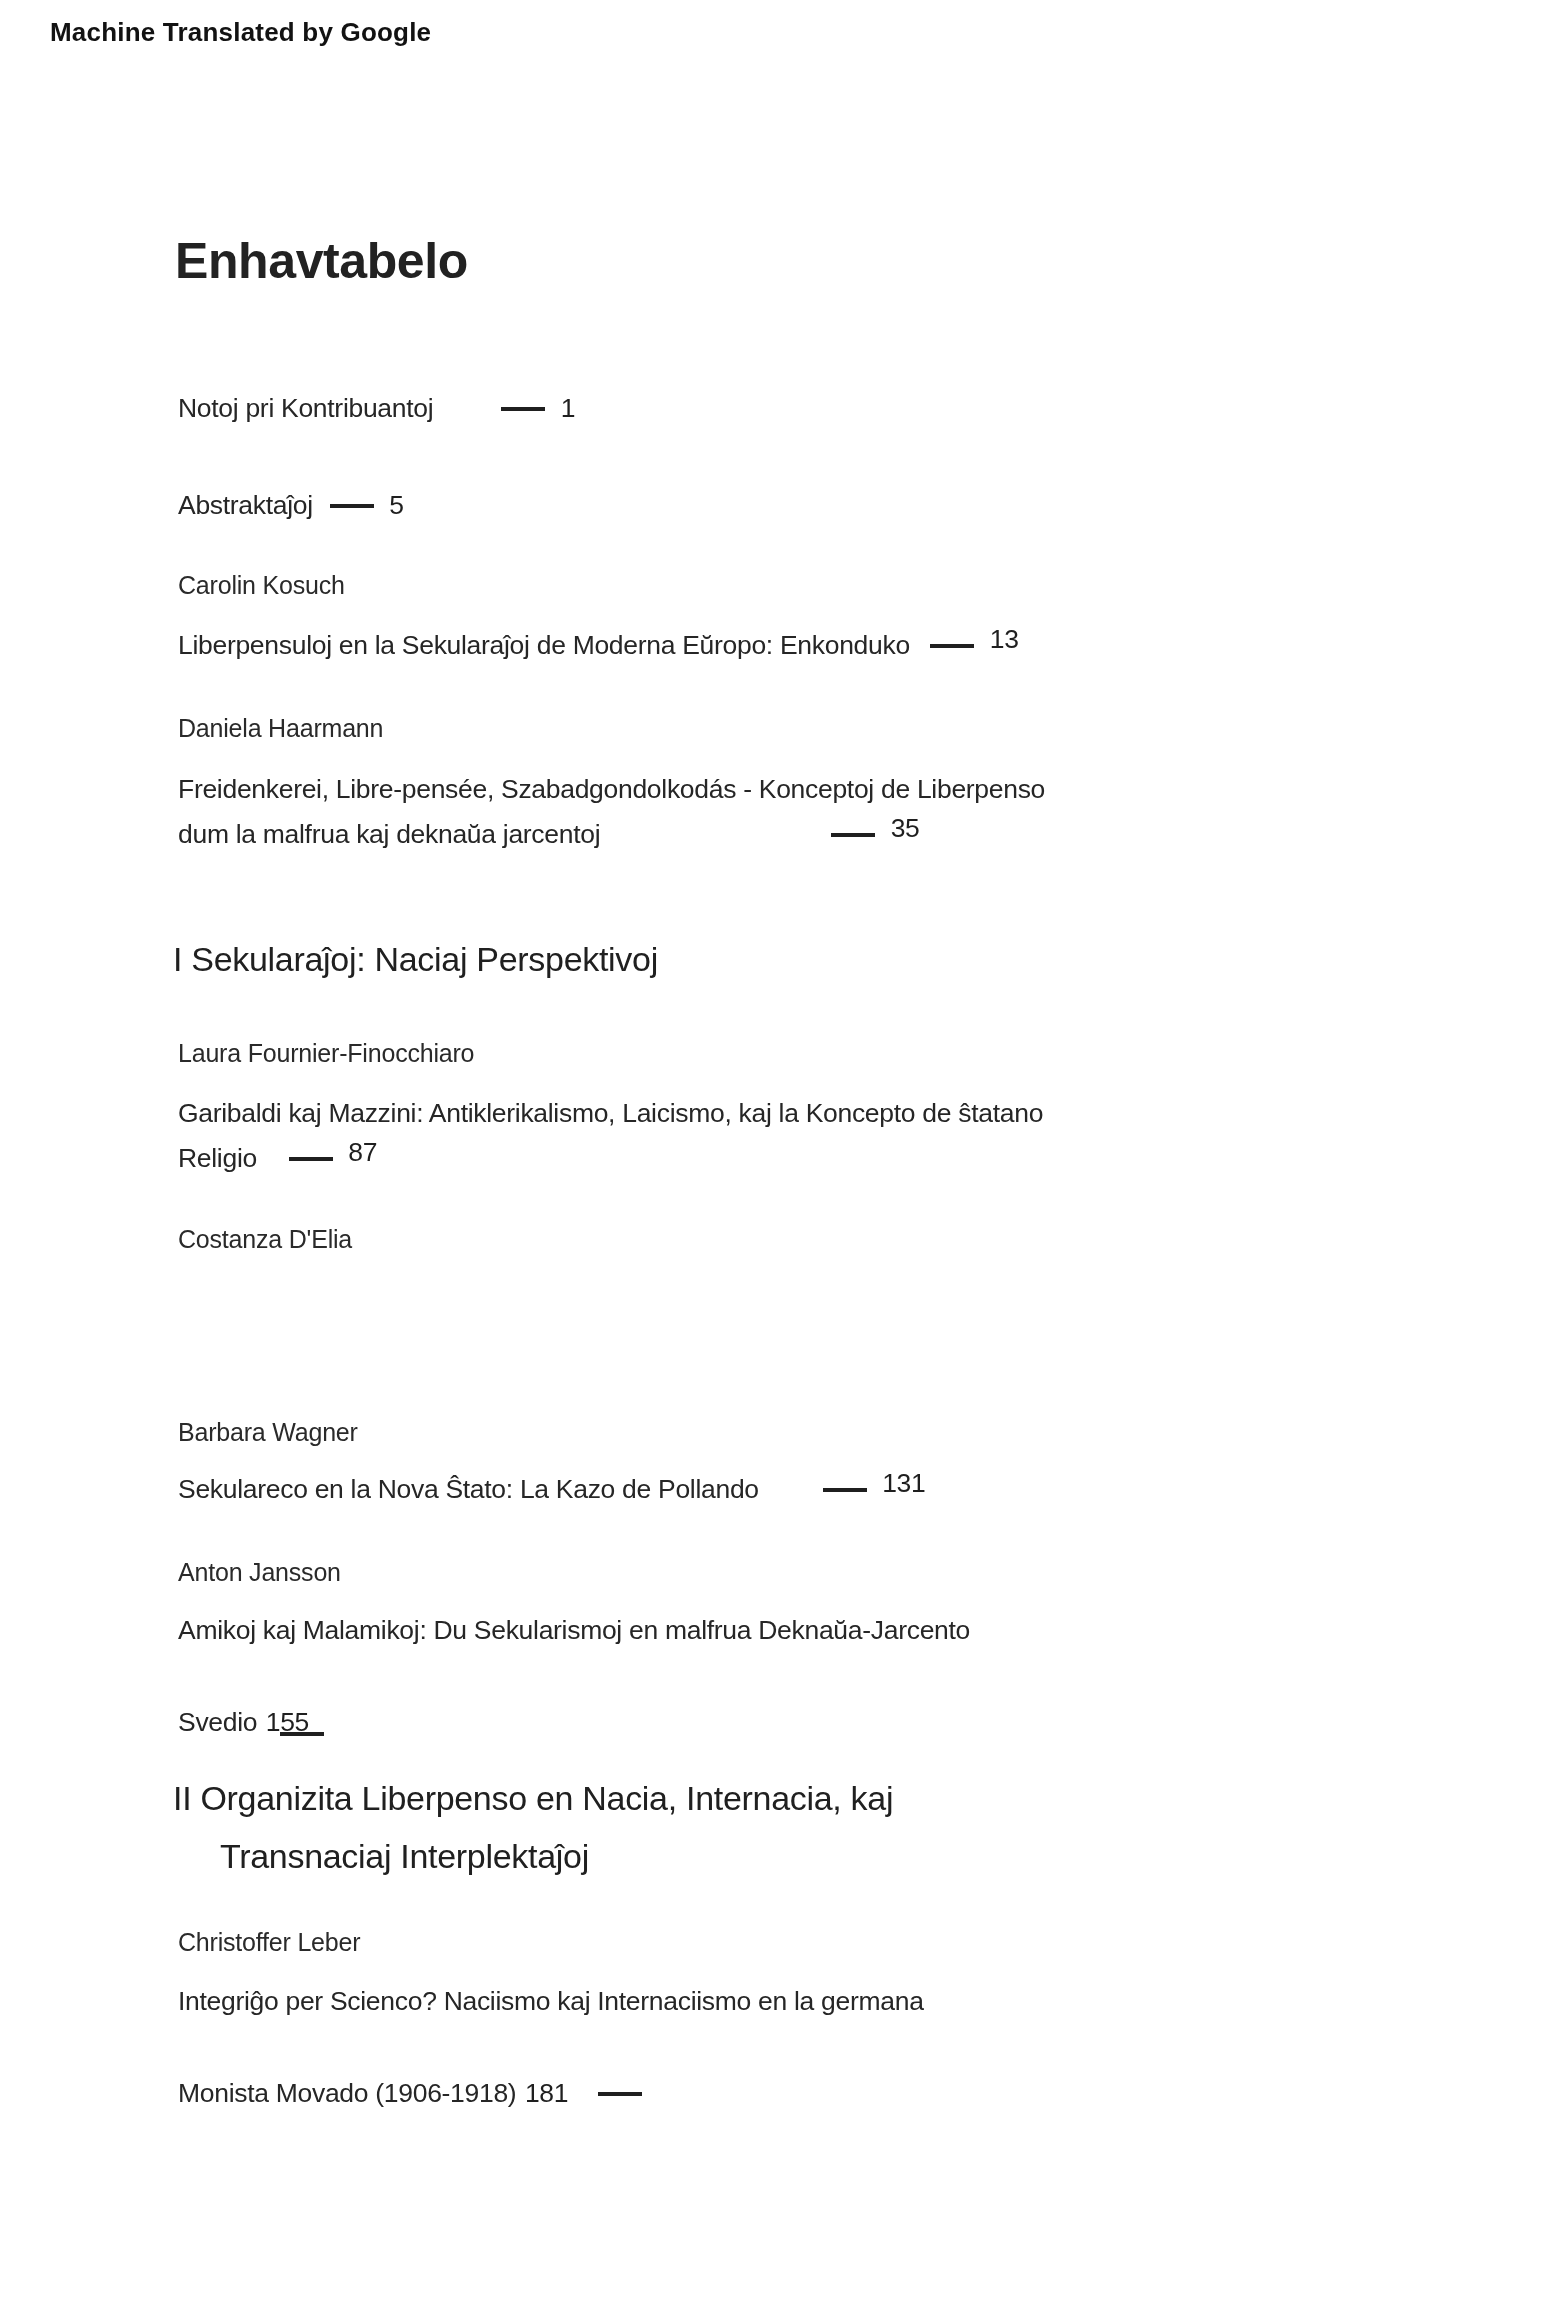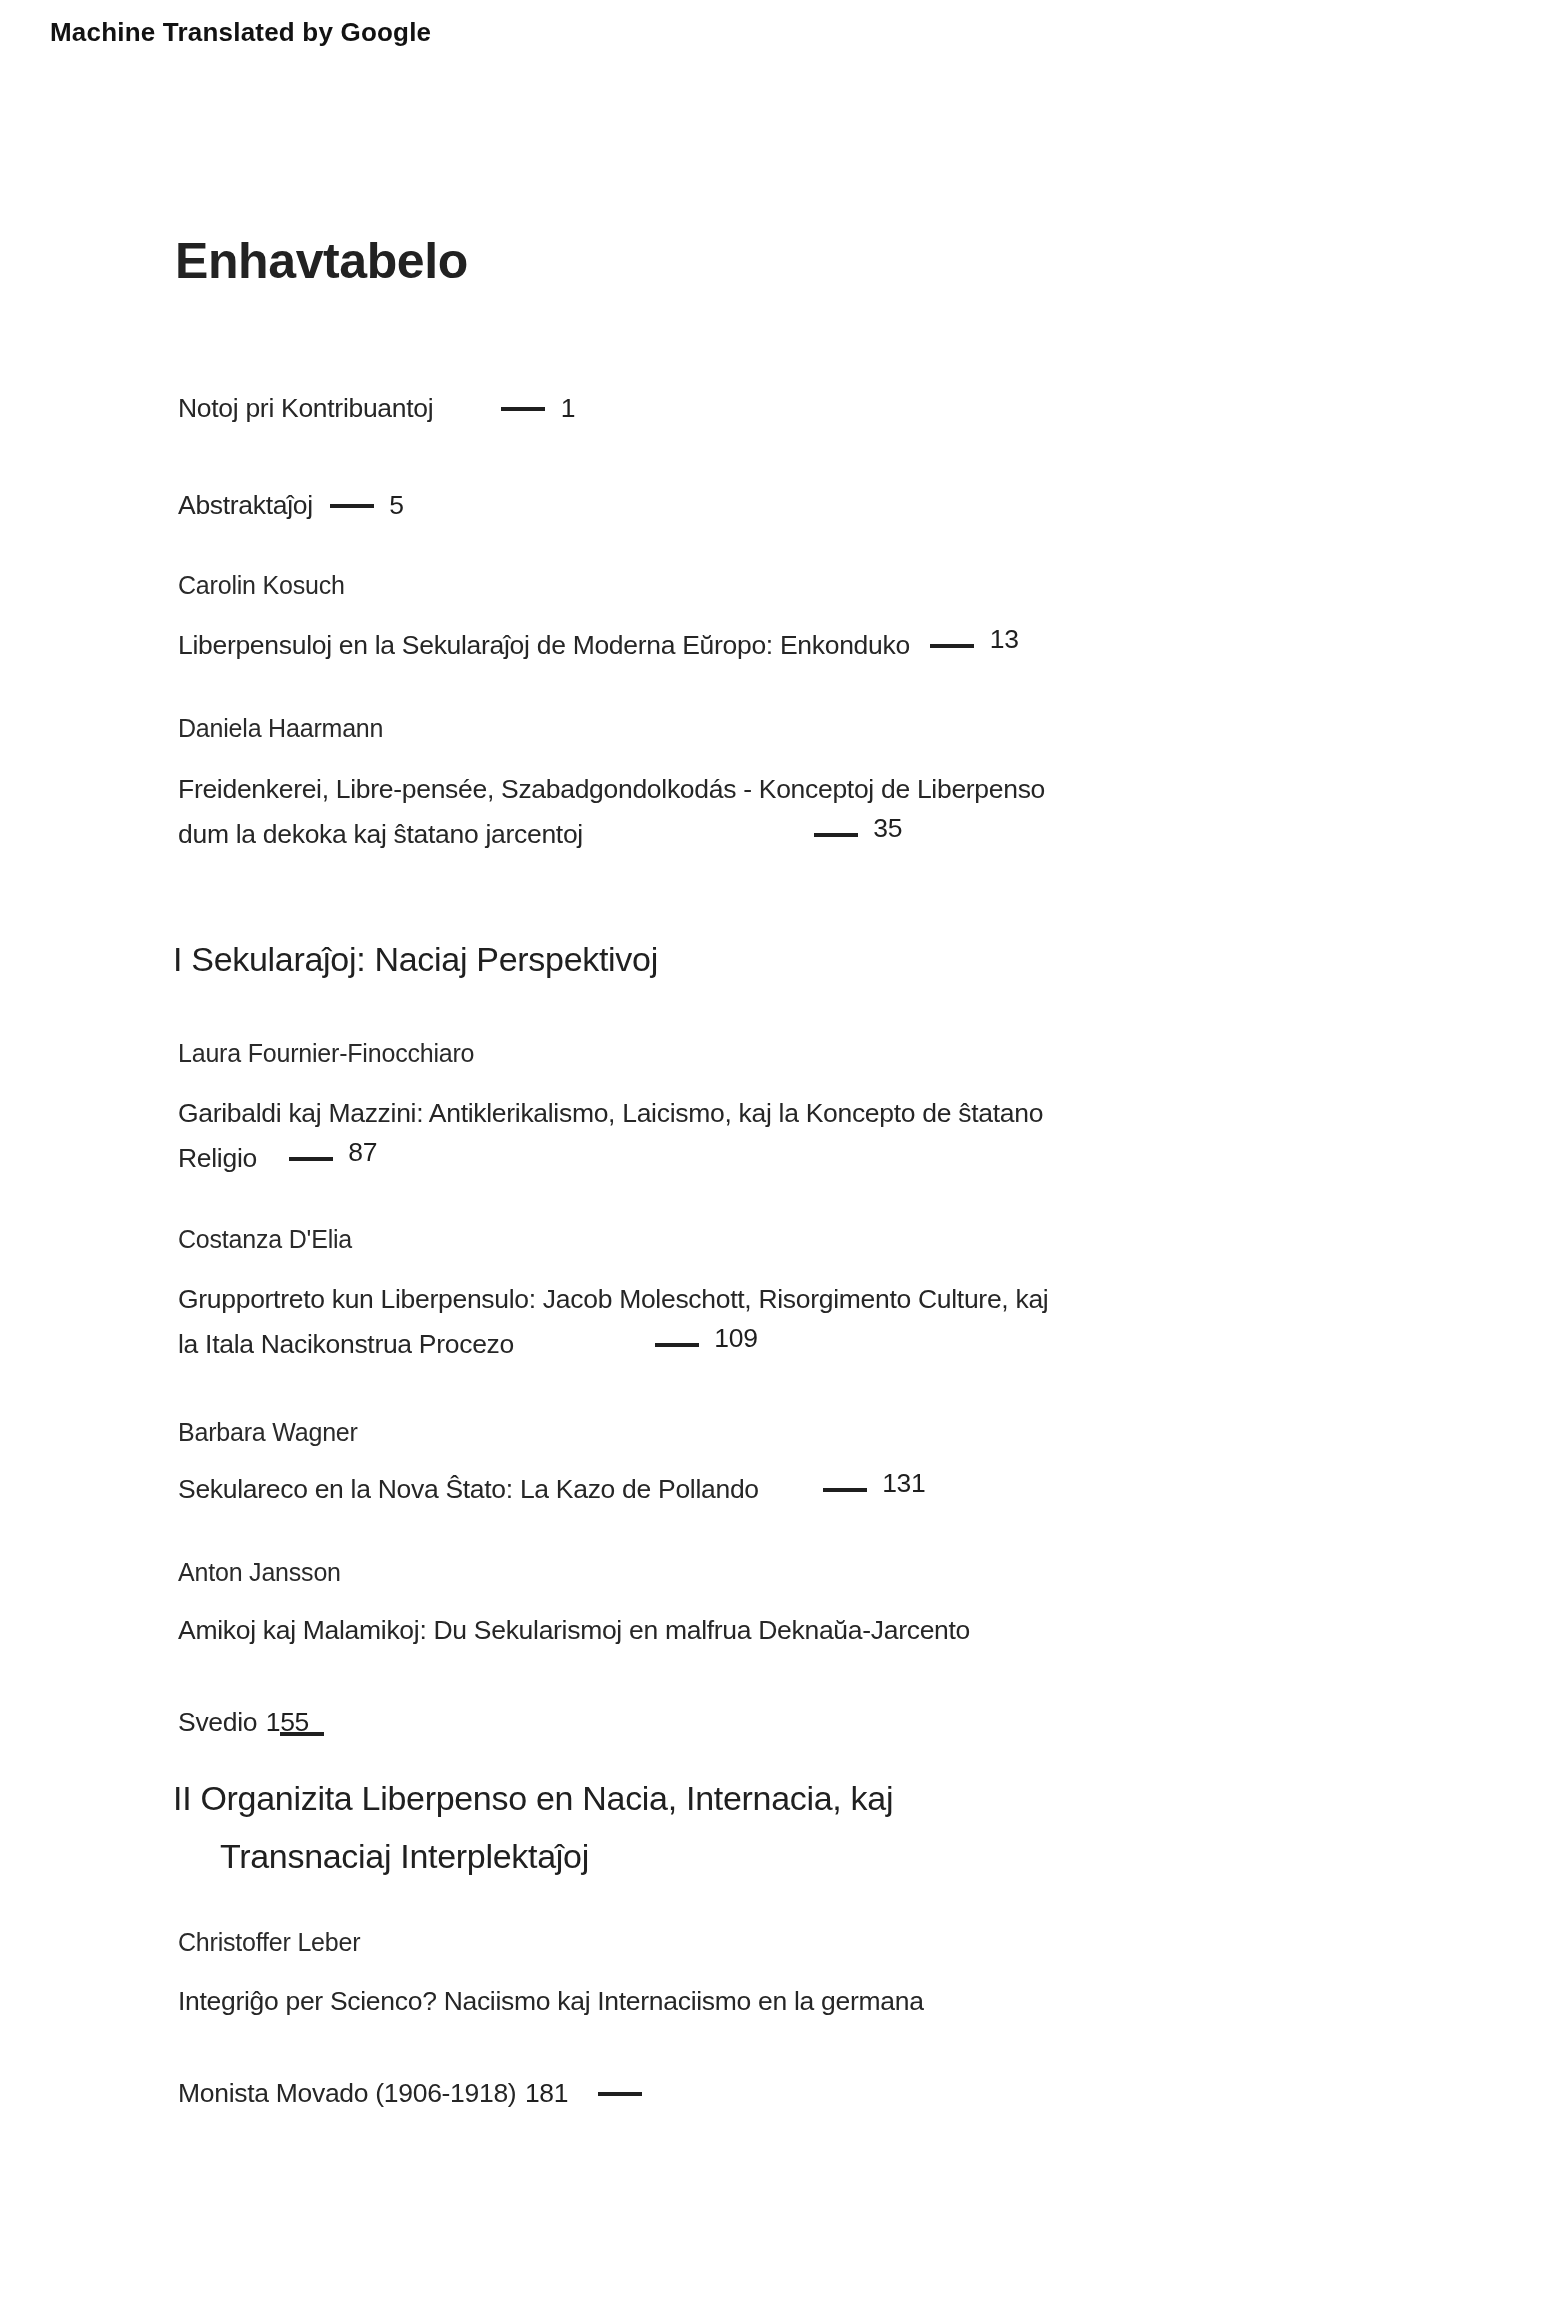--- a/index.html
+++ b/index.html
@@ -102,36 +102,32 @@
   </div>
 
   <div class="author" style="top:571px">Carolin Kosuch</div>
   <div class="row" style="top:623px">
     <span>Liberpensuloj en la Sekularaĵoj de Moderna Eŭropo: Enkonduko</span><span class="leader g24"></span><span class="pg up">13</span>
   </div>
 
   <div class="author" style="top:714px">Daniela Haarmann</div>
   <div class="row" style="top:767px">
     <span>Freidenkerei, Libre-pensée, Szabadgondolkodás - Konceptoj de Liberpenso</span><br>
-    <span>dum la dekoka kaj ŝtatano jarcentoj</span><span class="leader g270"></span><span class="pg up">35</span>
+    <span>dum la malfrua kaj deknaŭa jarcentoj</span><span class="leader g270"></span><span class="pg up">35</span>
   </div>
 
   <div class="section-heading" style="top:940px">I Sekularaĵoj: Naciaj Perspektivoj</div>
 
   <div class="author" style="top:1039px">Laura Fournier-Finocchiaro</div>
   <div class="row" style="top:1091px">
     <span>Garibaldi kaj Mazzini: Antiklerikalismo, Laicismo, kaj la Koncepto de ŝtatano</span><br>
     <span>Religio</span><span class="leader g38"></span><span class="pg up">87</span>
   </div>
 
   <div class="author" style="top:1225px">Costanza D'Elia</div>
-  <div class="row" style="top:1277px">
-    <span>Grupportreto kun Liberpensulo: Jacob Moleschott, Risorgimento Culture, kaj</span><br>
-    <span>la Itala Nacikonstrua Procezo</span><span class="leader g165"></span><span class="pg up">109</span>
-  </div>
 
   <div class="author" style="top:1418px">Barbara Wagner</div>
   <div class="row" style="top:1467px">
     <span>Sekulareco en la Nova Ŝtato: La Kazo de Pollando</span><span class="leader g75"></span><span class="pg up">131</span>
   </div>
 
   <div class="author" style="top:1558px">Anton Jansson</div>
   <div class="row" style="top:1608px">
     <span>Amikoj kaj Malamikoj: Du Sekularismoj en malfrua Deknaŭa-Jarcento</span><br>
     <span>Svedio</span><span class="pg inline">155</span><span class="leader low"></span>

